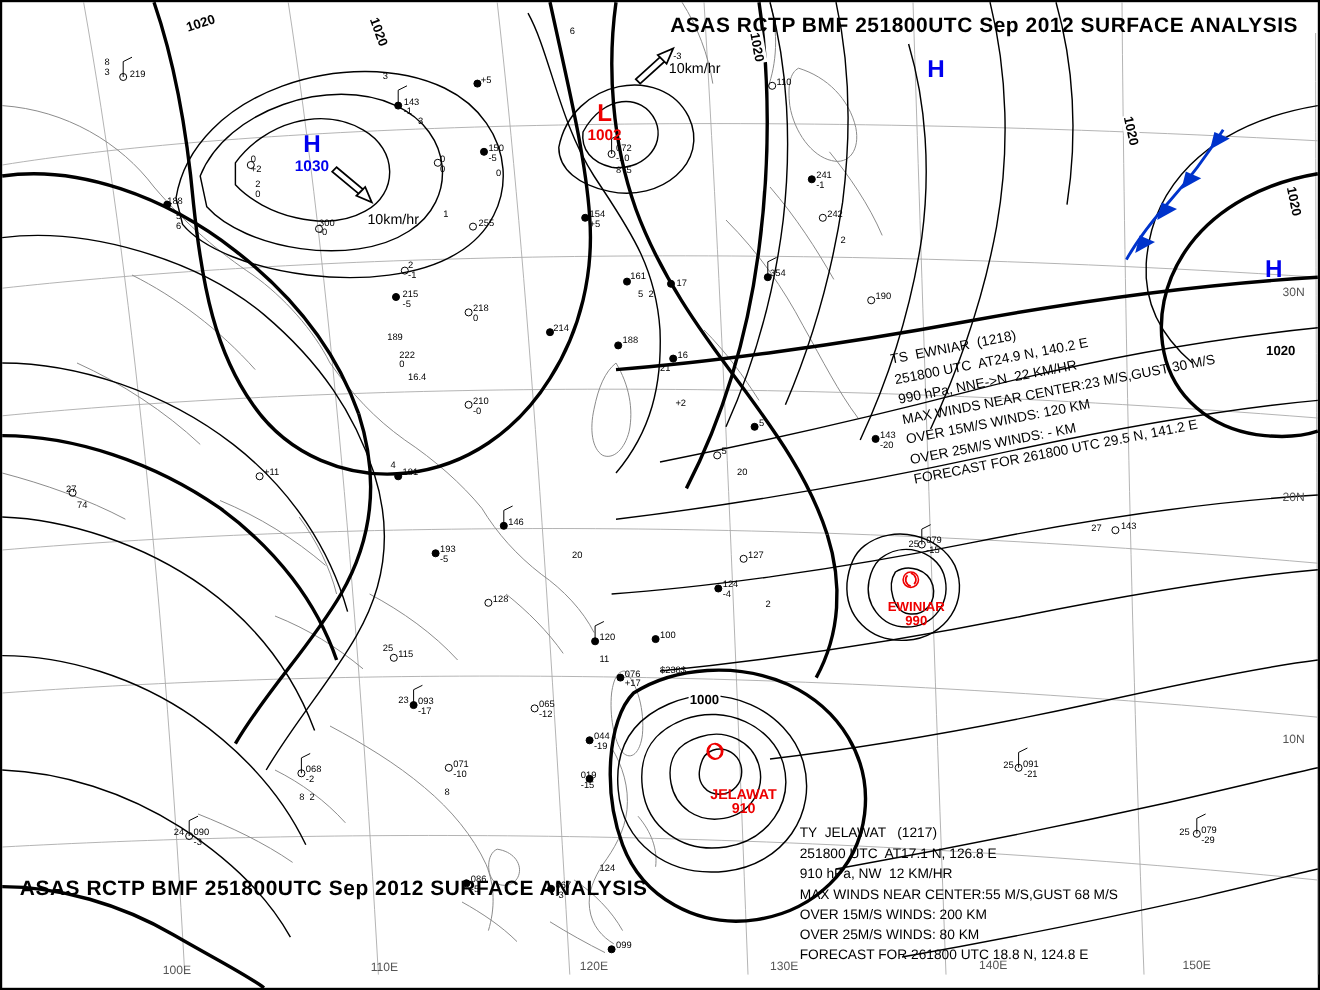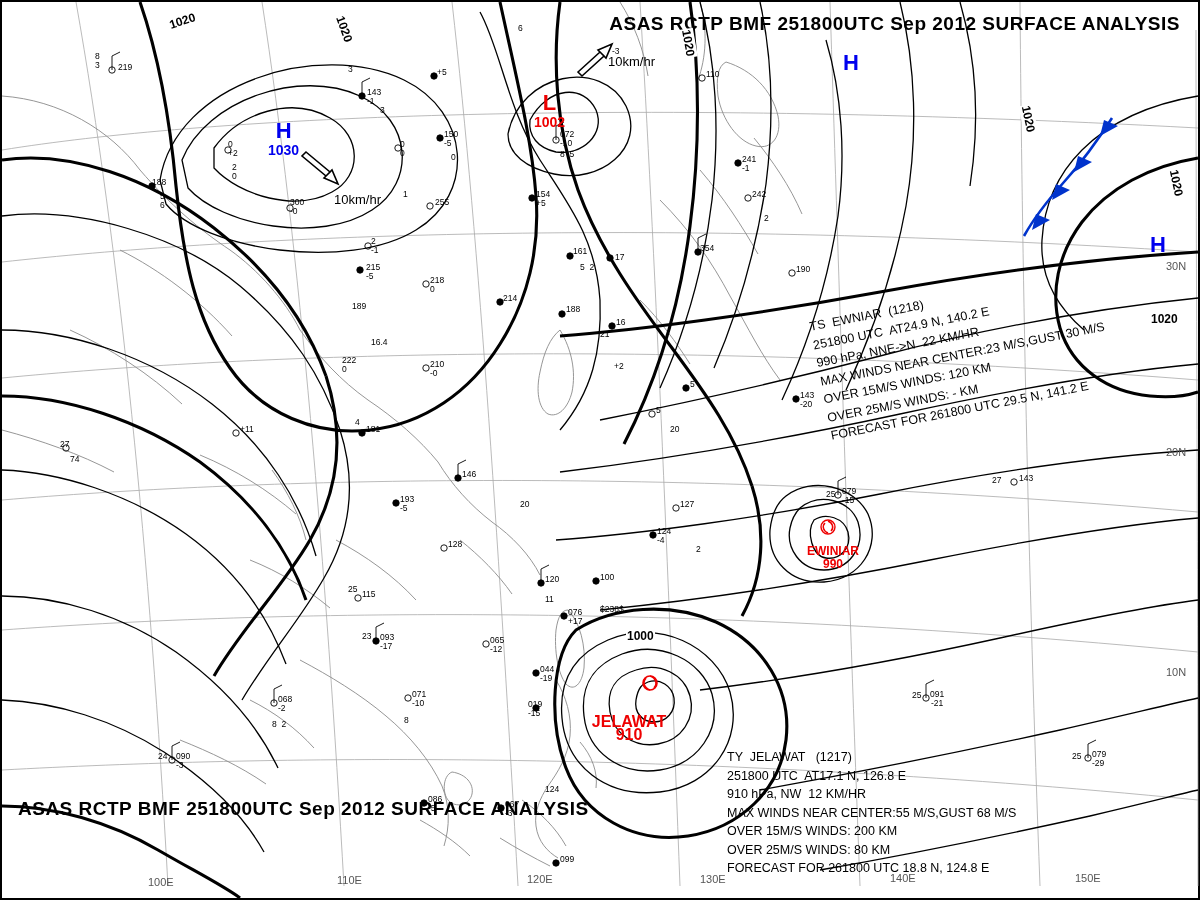--- a/index.html
+++ b/index.html
@@ -336,21 +336,21 @@
   <div class="iso-label" style="left:674px; top:36px; transform:rotate(80deg);">1020</div>
   <div class="iso-label" style="left:1014px; top:112px; transform:rotate(78deg);">1020</div>
   <div class="iso-label" style="left:1162px; top:176px; transform:rotate(78deg);">1020</div>
   <div class="iso-label" style="left:1150px; top:312px;">1020</div>
   <div class="iso-label" style="left:626px; top:629px;">1000</div>
 
   <div class="storm-name" style="left:788px; top:545px; width:90px;">
     <span>EWINIAR</span><br>
     <span>990</span>
   </div>
-  <div class="storm-name" style="left:583px; top:715px; width:92px; font-size:16px;">
+  <div class="storm-name" style="left:630px; top:715px; width:92px; font-size:13px;">
     <span>JELAWAT</span><br>
     <span>910</span>
   </div>
 
   <div class="info-block info-rot" style="left:808px; top:318px;">TS  EWNIAR  (1218)
 251800 UTC  AT24.9 N, 140.2 E
 990 hPa, NNE-&gt;N  22 KM/HR
 MAX WINDS NEAR CENTER:23 M/S,GUST 30 M/S
 OVER 15M/S WINDS: 120 KM
 OVER 25M/S WINDS: - KM
@@ -385,21 +385,21 @@
       <div class="station" style="left: 232px; top: 163px;"><span class="r1">2</span><span class="r2">0</span></div>
       <div class="station" style="left: 290px; top: 198px;"><span class="r1">300</span><span class="r2">-0</span></div>
       <div class="station" style="left: 348px; top: 65px;"><span class="r1">3</span></div>
       <div class="station" style="left: 367px; top: 88px;"><span class="r1">143</span><span class="r2">-1</span></div>
       <div class="station" style="left: 380px; top: 106px;"><span class="r1">3</span></div>
       <div class="station" style="left: 400px; top: 140px;"><span class="r1">0</span><span class="r2">0</span></div>
       <div class="station" style="left: 403px; top: 190px;"><span class="r1">1</span></div>
       <div class="station" style="left: 371px; top: 237px;"><span class="r1">2</span><span class="r2">-1</span></div>
       <div class="station" style="left: 366px; top: 263px;"><span class="r1">215</span><span class="r2">-5</span></div>
       <div class="station" style="left: 352px; top: 302px;"><span class="r1">189</span></div>
-      <div class="station" style="left: 342px; top: 318px; margin-top: 38px;"><span class="r1">222</span><span class="r2">0</span></div>
+      <div class="station" style="left: 363px; top: 318px;"><span class="r1">222</span><span class="r2">0</span></div>
       <div class="station" style="left: 371px; top: 338px;"><span class="r1">16.4</span></div>
       <div class="station" style="left: 430px; top: 276px;"><span class="r1">218</span><span class="r2">0</span></div>
       <div class="station" style="left: 435px; top: 198px;"><span class="r1">255</span></div>
       <div class="station" style="left: 437px; top: 68px;"><span class="r1">+5</span></div>
       <div class="station" style="left: 444px; top: 130px;"><span class="r1">150</span><span class="r2">-5</span></div>
       <div class="station" style="left: 451px; top: 153px;"><span class="r1">0</span></div>
       <div class="station" style="left: 430px; top: 360px;"><span class="r1">210</span><span class="r2">-0</span></div>
       <div class="station" style="left: 503px; top: 294px;"><span class="r1">214</span></div>
       <div class="station" style="left: 518px; top: 24px;"><span class="r1">6</span></div>
       <div class="station" style="left: 536px; top: 190px;"><span class="r1">154</span><span class="r2">+5</span></div>

